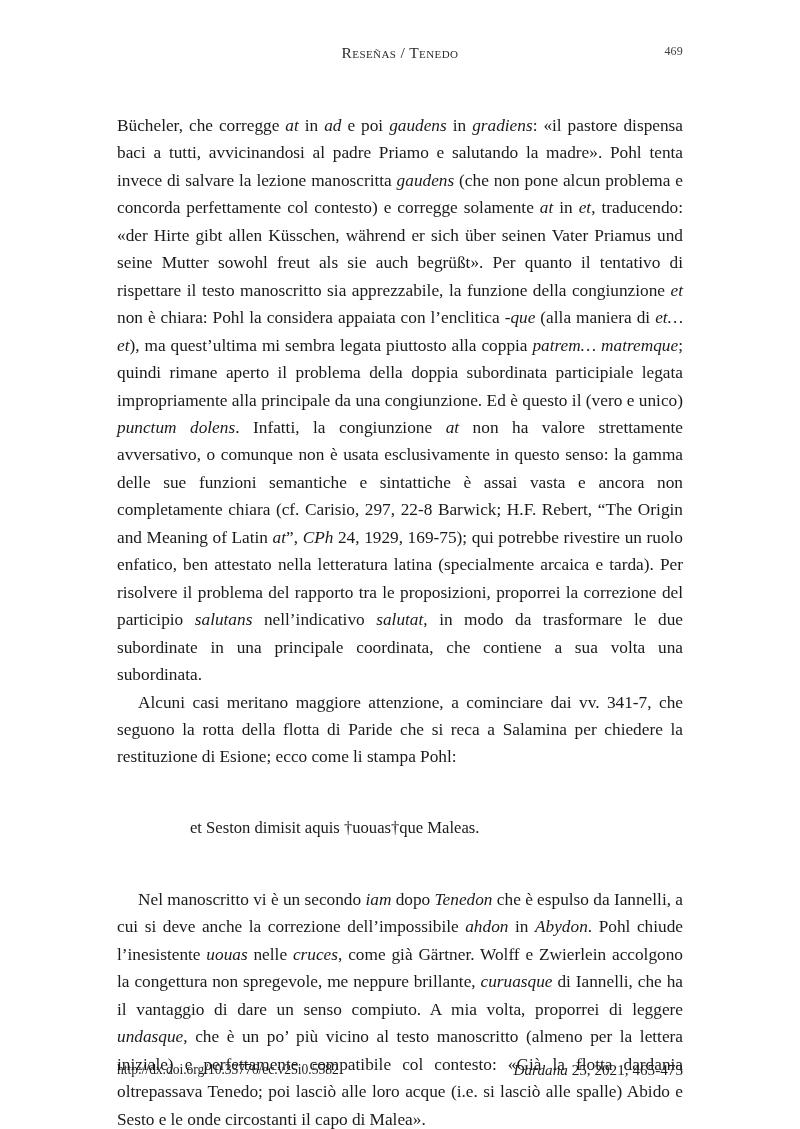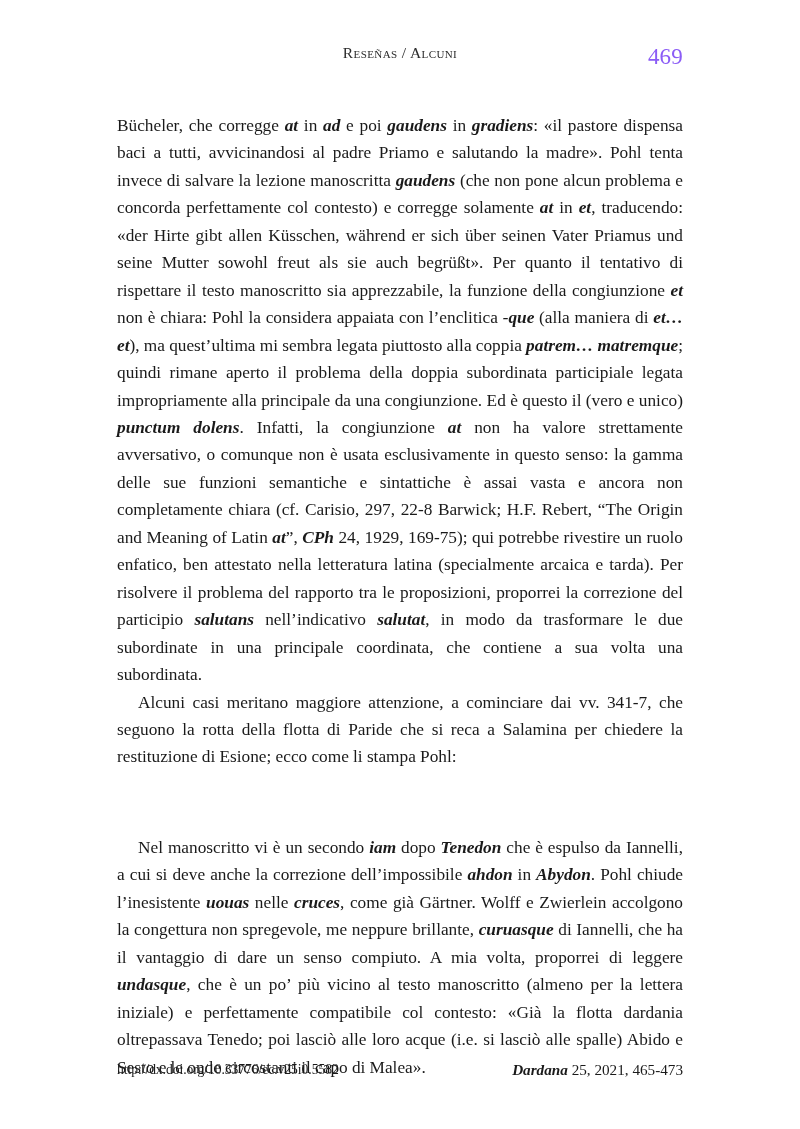--- a/index.html
+++ b/index.html
@@ -40,22 +40,22 @@
     font-size: 15.5px;
     letter-spacing: 0.4px;
     font-variant: small-caps;
     color: #2a2a2a;
     white-space: nowrap;
   }
   .runhead-folio {
     position: absolute;
     right: 0;
     top: 0px;
-    font-size: 23px;
-    color: #8b5cf6;
+    font-size: 12px;
+    color: #404040;
     letter-spacing: 0.2px;
   }
 
   
   .textblock {
     position: absolute;
     left: 117px;
     top: 112px;
     width: 566px;
   }
@@ -67,21 +67,21 @@
     text-align: justify;
     text-justify: inter-word;
     -webkit-hyphens: none;
     hyphens: none;
     word-spacing: -0.1px;
   }
   p.para.indent {
     text-indent: 21px;
   }
 
-  i, em { font-style: italic; font-weight: bold; }
+  i, em { font-style: italic; }
 
   
   .verse {
     margin: 0;
     padding: 0;
     font-size: 16.6px;
     line-height: 26px;
     padding-left: 73px;
     padding-top: 18px;
     padding-bottom: 19px;
@@ -115,31 +115,32 @@
     color: #1a1a1a;
     white-space: nowrap;
   }
 </style>
 </head>
 <body>
 
 <div class="page">
 
   <div class="runhead">
-    <div class="runhead-title">Reseñas / Alcuni</div>
+    <div class="runhead-title">Reseñas / Tenedo</div>
     <div class="runhead-folio">469</div>
   </div>
 
   <div class="textblock">
 
     <p class="para">Bücheler, che corregge <i>at</i> in <i>ad</i> e poi <i>gaudens</i> in <i>gradiens</i>: «il pastore dispensa baci a tutti, avvicinandosi al padre Priamo e salutando la madre». Pohl tenta invece di salvare la lezione manoscritta <i>gaudens</i> (che non pone alcun problema e concorda perfettamente col contesto) e corregge solamente <i>at</i> in <i>et</i>, traducendo: «der Hirte gibt allen Küsschen, während er sich über seinen Vater Priamus und seine Mutter sowohl freut als sie auch begrüßt». Per quanto il tentativo di rispettare il testo manoscritto sia apprezzabile, la funzione della congiunzione <i>et</i> non è chiara: Pohl la considera appaiata con l’enclitica <i>-que</i> (alla maniera di <i>et… et</i>), ma quest’ultima mi sembra legata piuttosto alla coppia <i>patrem… matremque</i>; quindi rimane aperto il problema della doppia subordinata participiale legata impropriamente alla principale da una congiunzione. Ed è questo il (vero e unico) <i>punctum dolens</i>. Infatti, la congiunzione <i>at</i> non ha valore strettamente avversativo, o comunque non è usata esclusivamente in questo senso: la gamma delle sue funzioni semantiche e sintattiche è assai vasta e ancora non completamente chiara (cf. Carisio, 297, 22-8 Barwick; H.F. Rebert, “The Origin and Meaning of Latin <i>at</i>”, <i>CPh</i> 24, 1929, 169-75); qui potrebbe rivestire un ruolo enfatico, ben attestato nella letteratura latina (specialmente arcaica e tarda). Per risolvere il problema del rapporto tra le proposizioni, proporrei la correzione del participio <i>salutans</i> nell’indicativo <i>salutat</i>, in modo da trasformare le due subordinate in una principale coordinata, che contiene a sua volta una subordinata.</p>
 
     <p class="para indent">Alcuni casi meritano maggiore attenzione, a cominciare dai vv. 341-7, che seguono la rotta della flotta di Paride che si reca a Salamina per chiedere la restituzione di Esione; ecco come li stampa Pohl:</p>
 
     <div class="verse">
+      <span class="verse-line">et Seston dimisit aquis †uouas†que Maleas.</span>
     </div>
 
     <p class="para indent">Nel manoscritto vi è un secondo <i>iam</i> dopo <i>Tenedon</i> che è espulso da Iannelli, a cui si deve anche la correzione dell’impossibile <i>ahdon</i> in <i>Abydon</i>. Pohl chiude l’inesistente <i>uouas</i> nelle <i>cruces</i>, come già Gärtner. Wolff e Zwierlein accolgono la congettura non spregevole, me neppure brillante, <i>curuasque</i> di Iannelli, che ha il vantaggio di dare un senso compiuto. A mia volta, proporrei di leggere <i>undasque</i>, che è un po’ più vicino al testo manoscritto (almeno per la lettera iniziale) e perfettamente compatibile col contesto: «Già la flotta dardania oltrepassava Tenedo; poi lasciò alle loro acque (i.e. si lasciò alle spalle) Abido e Sesto e le onde circostanti il capo di Malea».</p>
 
   </div>
 
   <div class="footer">
     <div class="footer-doi">http://dx.doi.org/10.33776/ec.v25i0.5582</div>
     <div class="footer-cite"><i>Dardana</i> 25, 2021, 465-473</div>
   </div>

